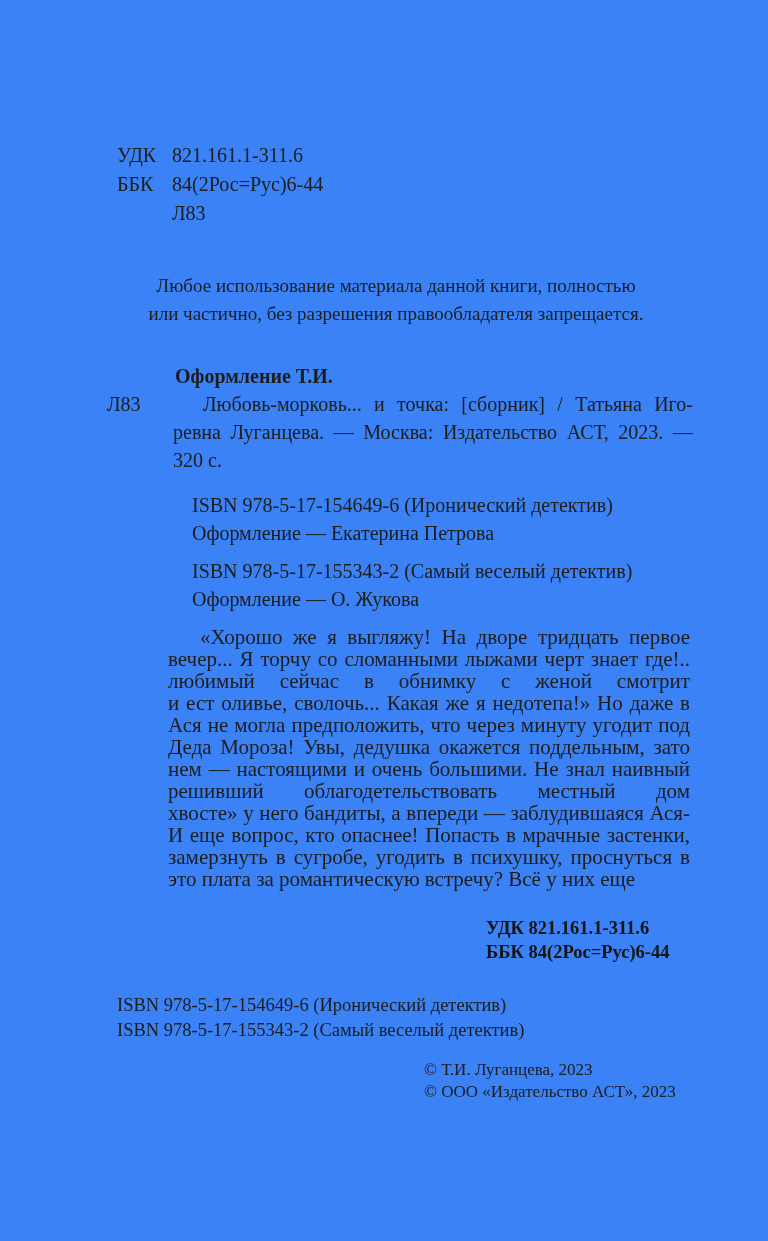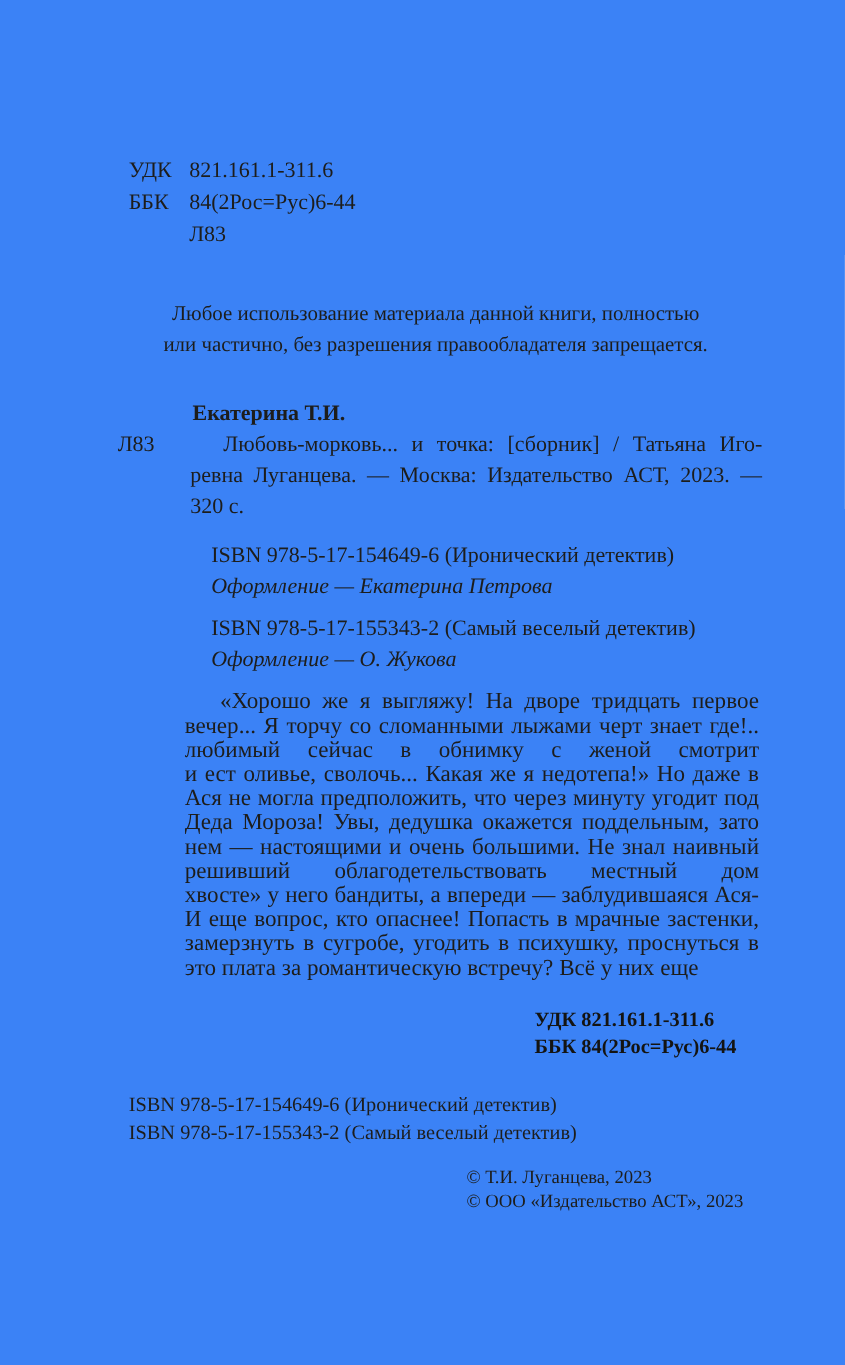--- a/index.html
+++ b/index.html
@@ -66,21 +66,21 @@
   .catalog-entry .first { padding-left: 30px; box-sizing: border-box; }
 
   
   .edition {
     margin: 17px 0 0 192px;
     font-size: 20px;
     line-height: 28px;
     white-space: nowrap;
   }
   .edition + .edition { margin-top: 10px; }
-  .design-credit { font-style: italic; }
+  .design-credit { }
 
   
   .annotation {
     margin: 14px 0 0 168px;
     width: 522px;
     font-size: 21px;
     line-height: 21.8px;
   }
   .annotation .aline {
     text-align: justify;
@@ -129,21 +129,21 @@
     <div><span class="code-label">УДК</span><span>821.161.1-311.6</span></div>
     <div><span class="code-label">ББК</span><span>84(2Рос=Рус)6-44</span></div>
     <div><span class="code-label"></span><span>Л83</span></div>
   </div>
 
   <div class="usage-notice">
     <div>Любое использование материала данной книги, полностью</div>
     <div>или частично, без разрешения правообладателя запрещается.</div>
   </div>
 
-  <div class="author-heading">Екатерина Т.И.</div>
+  <div class="author-heading">Оформление Т.И.</div>
 
   <div class="catalog-entry">
     <span class="catalog-code">Л83</span>
     <div class="jline first">Любовь-морковь... и точка: [сборник] / Татьяна Иго-</div>
     <div class="jline">ревна Луганцева. — Москва: Издательство АСТ, 2023. —</div>
     <div>320 с.</div>
   </div>
 
   <div class="edition">
     <div>ISBN 978-5-17-154649-6 (Иронический детектив)</div>

